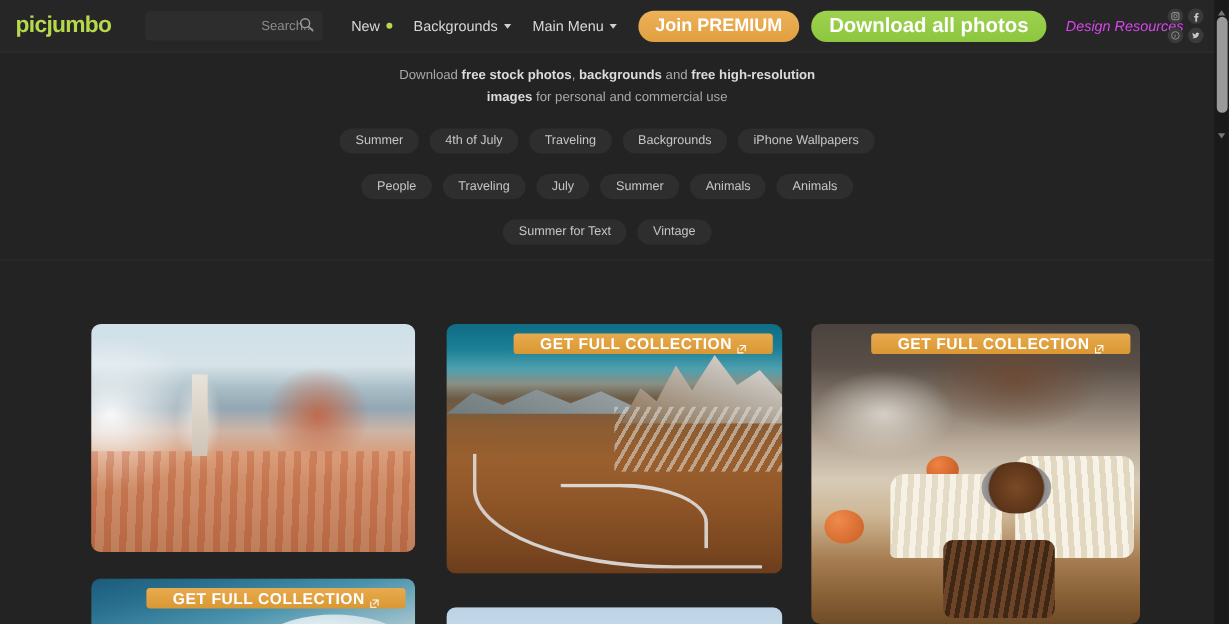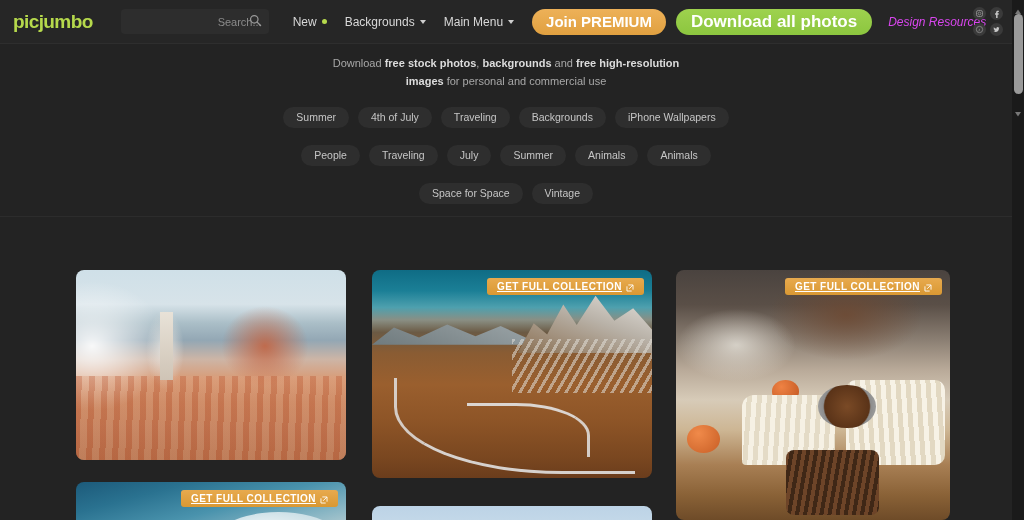--- a/index.html
+++ b/index.html
@@ -89,25 +89,25 @@
     font-size: 10px; letter-spacing: 1.7px; color: #8e8e8e; font-weight: normal;
   }
   .divider { position: absolute; top: 216px; left: 0; width: 1012px; height: 1px; background: #2c2c2c; }
 
   
   .gallery { position: absolute; top: 270px; left: 76px; width: 880px; }
   .card { position: absolute; border-radius: 8px; overflow: hidden; }
   .card .photo { position: absolute; inset: 0; }
 
   .badge {
-    position: absolute; top: 8px; right: 8px; height: 17px; padding: 0 10px;
+    position: absolute; top: 8px; right: 8px; height: 17px; padding: 0 22px;
     background: linear-gradient(180deg,#e8aa4e 0%, #d99833 100%);
-    border-radius: 3px; color: #ffffff; font-size: 10px; font-weight: bold;
+    border-radius: 3px; color: #ffffff; font-size: 13px; font-weight: bold;
     letter-spacing: 0.45px; display: flex; align-items: center; gap: 4px;
-    white-space: nowrap; z-index: 5; text-decoration: underline;
+    white-space: nowrap; z-index: 5;
   }
   .badge .ext { width: 8px; height: 8px; }
 
   
   #card-0 { left: 0;   top: 0;   width: 270px; height: 190px; }
   #card-1 { left: 296px; top: 0; width: 280px; height: 208px; }
   #card-2 { left: 600px; top: 0; width: 274px; height: 250px; }
   #card-3 { left: 0;   top: 212px; width: 270px; height: 100px; }
   #card-4 { left: 296px; top: 236px; width: 280px; height: 100px; }
 
@@ -313,21 +313,21 @@
       <div class="tag">4th of July</div>
       <div class="tag">Traveling</div>
       <div class="tag">Backgrounds</div>
       <div class="tag">iPhone Wallpapers</div>
       <div class="tag">People</div>
       <div class="tag">Traveling</div>
       <div class="tag">July</div>
       <div class="tag">Summer</div>
       <div class="tag">Animals</div>
       <div class="tag">Animals</div>
-      <div class="tag">Space for Space</div>
+      <div class="tag">Summer for Text</div>
       <div class="tag">Vintage</div>
     </div>
   </div>
 
   <div class="divider"></div>
 
   <div class="gallery">
 
     <div class="card" id="card-0">
       <div class="photo ph-florence">

